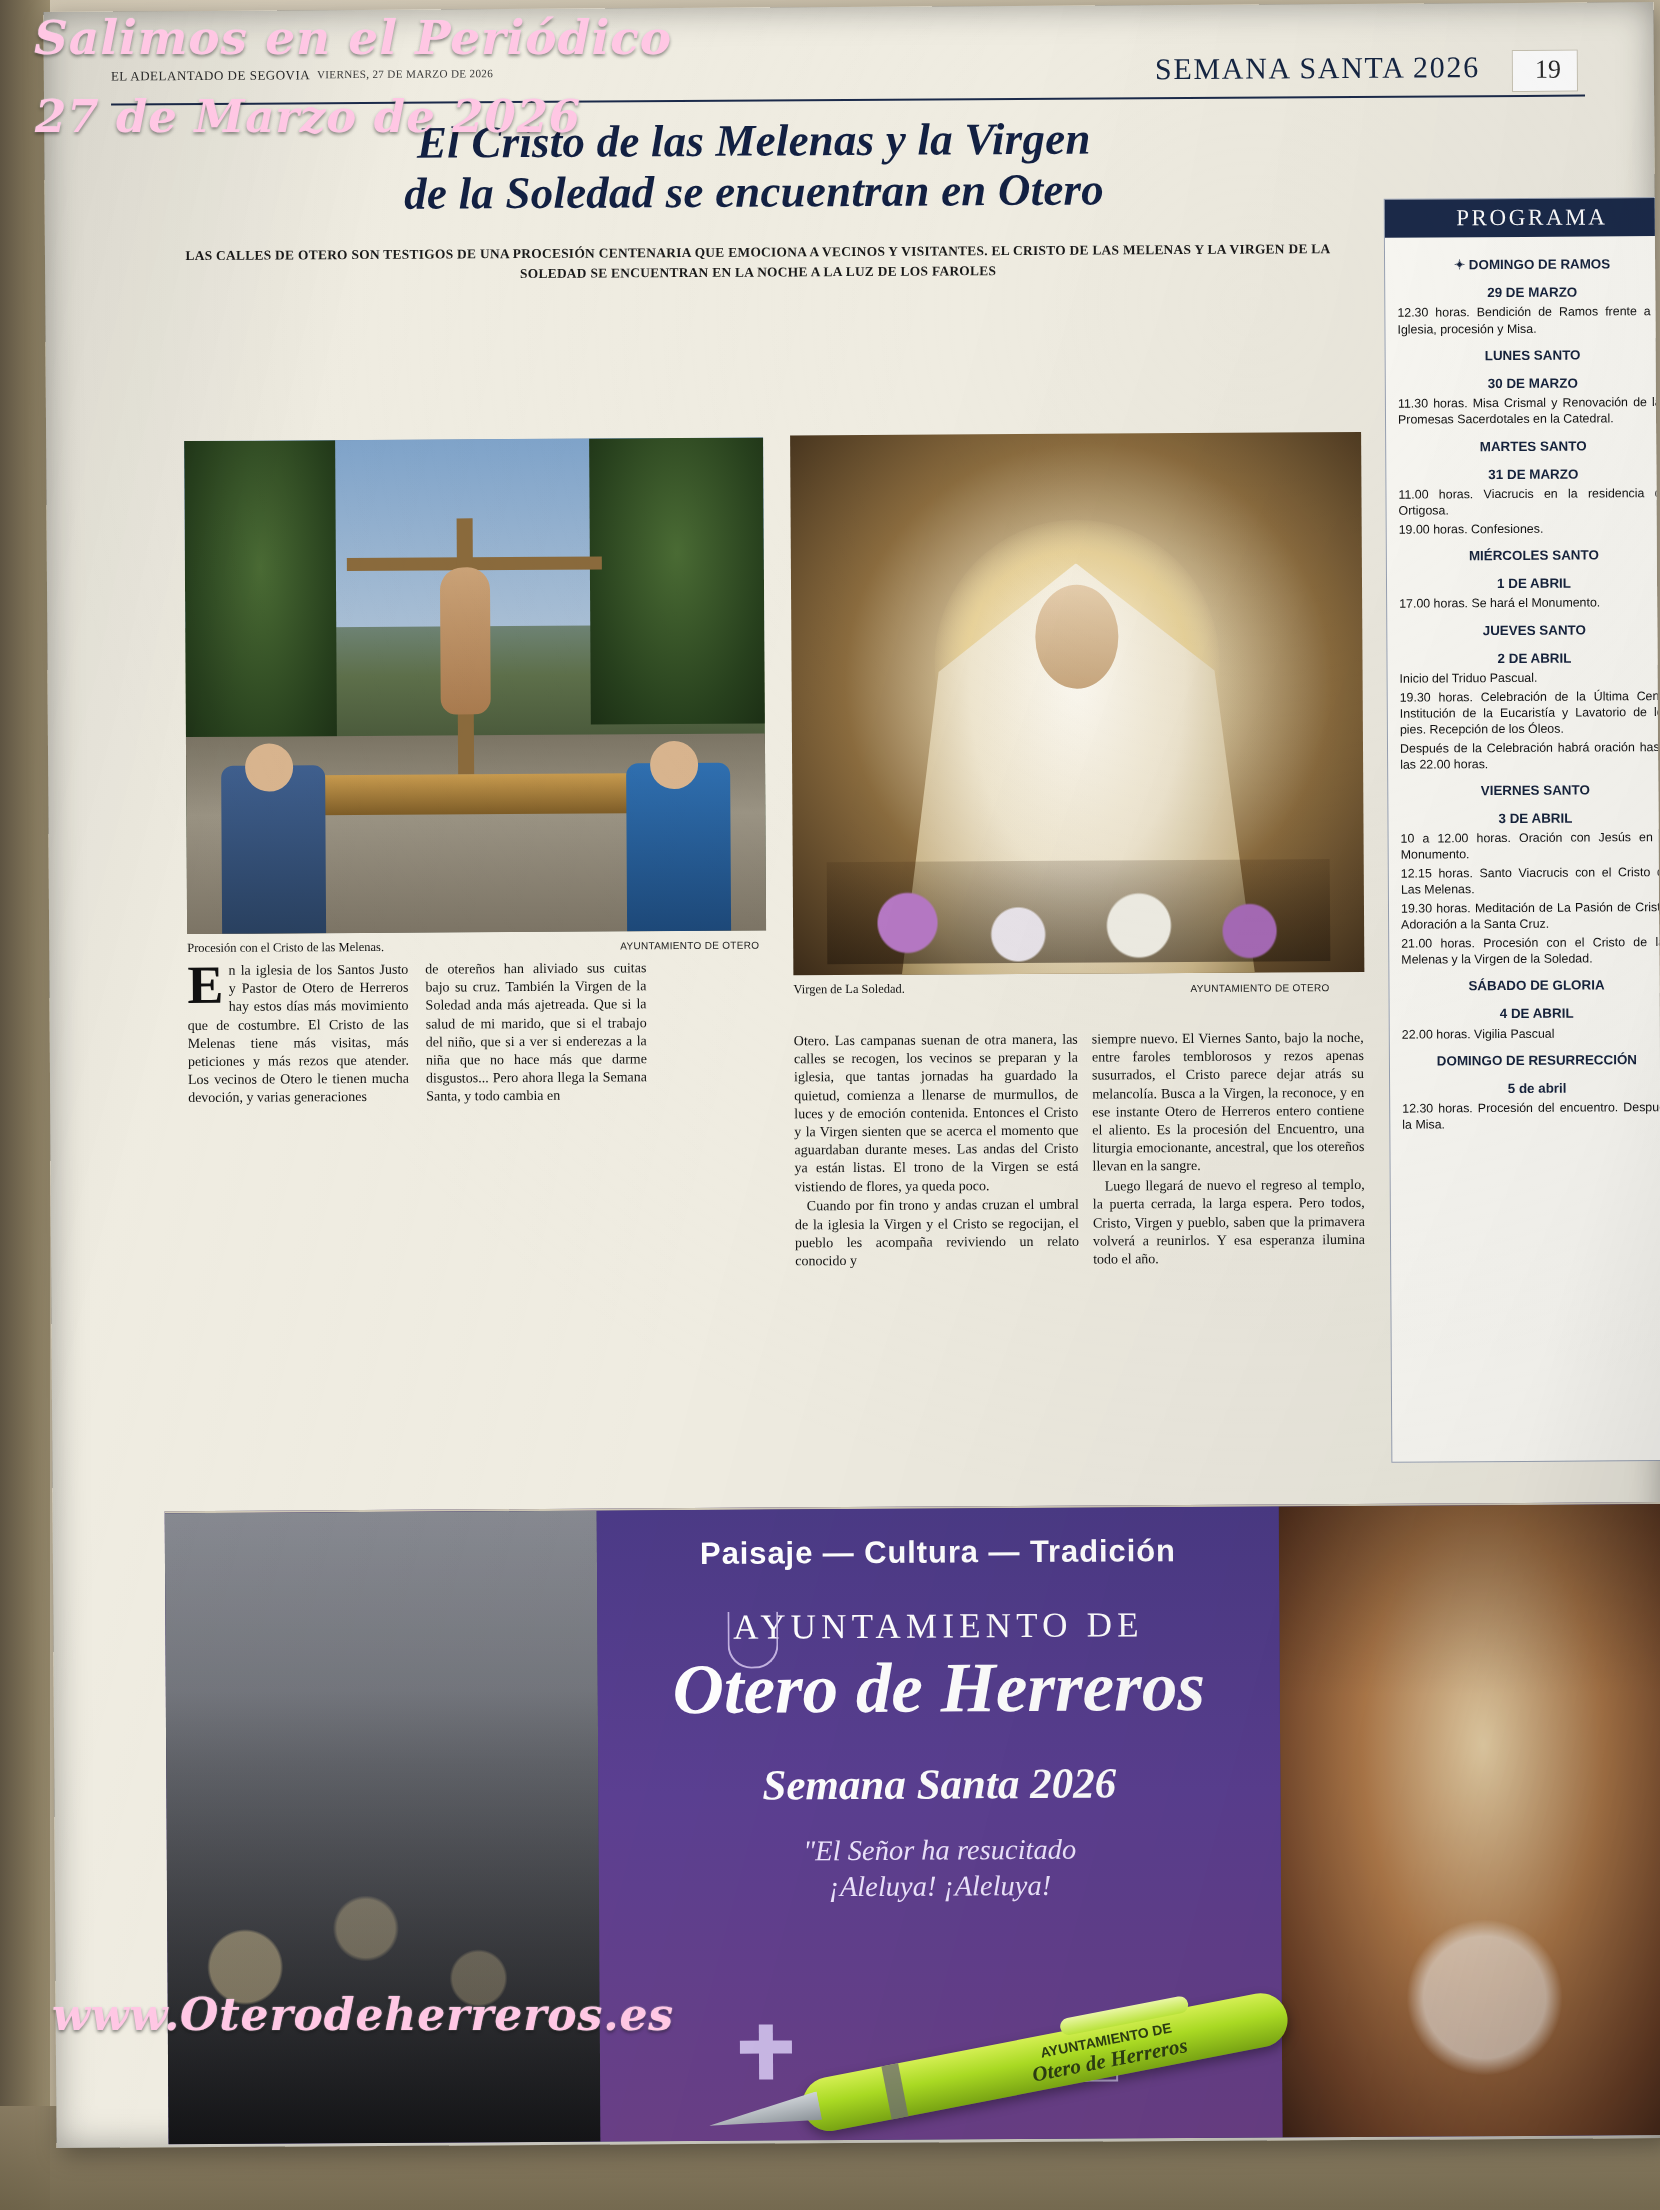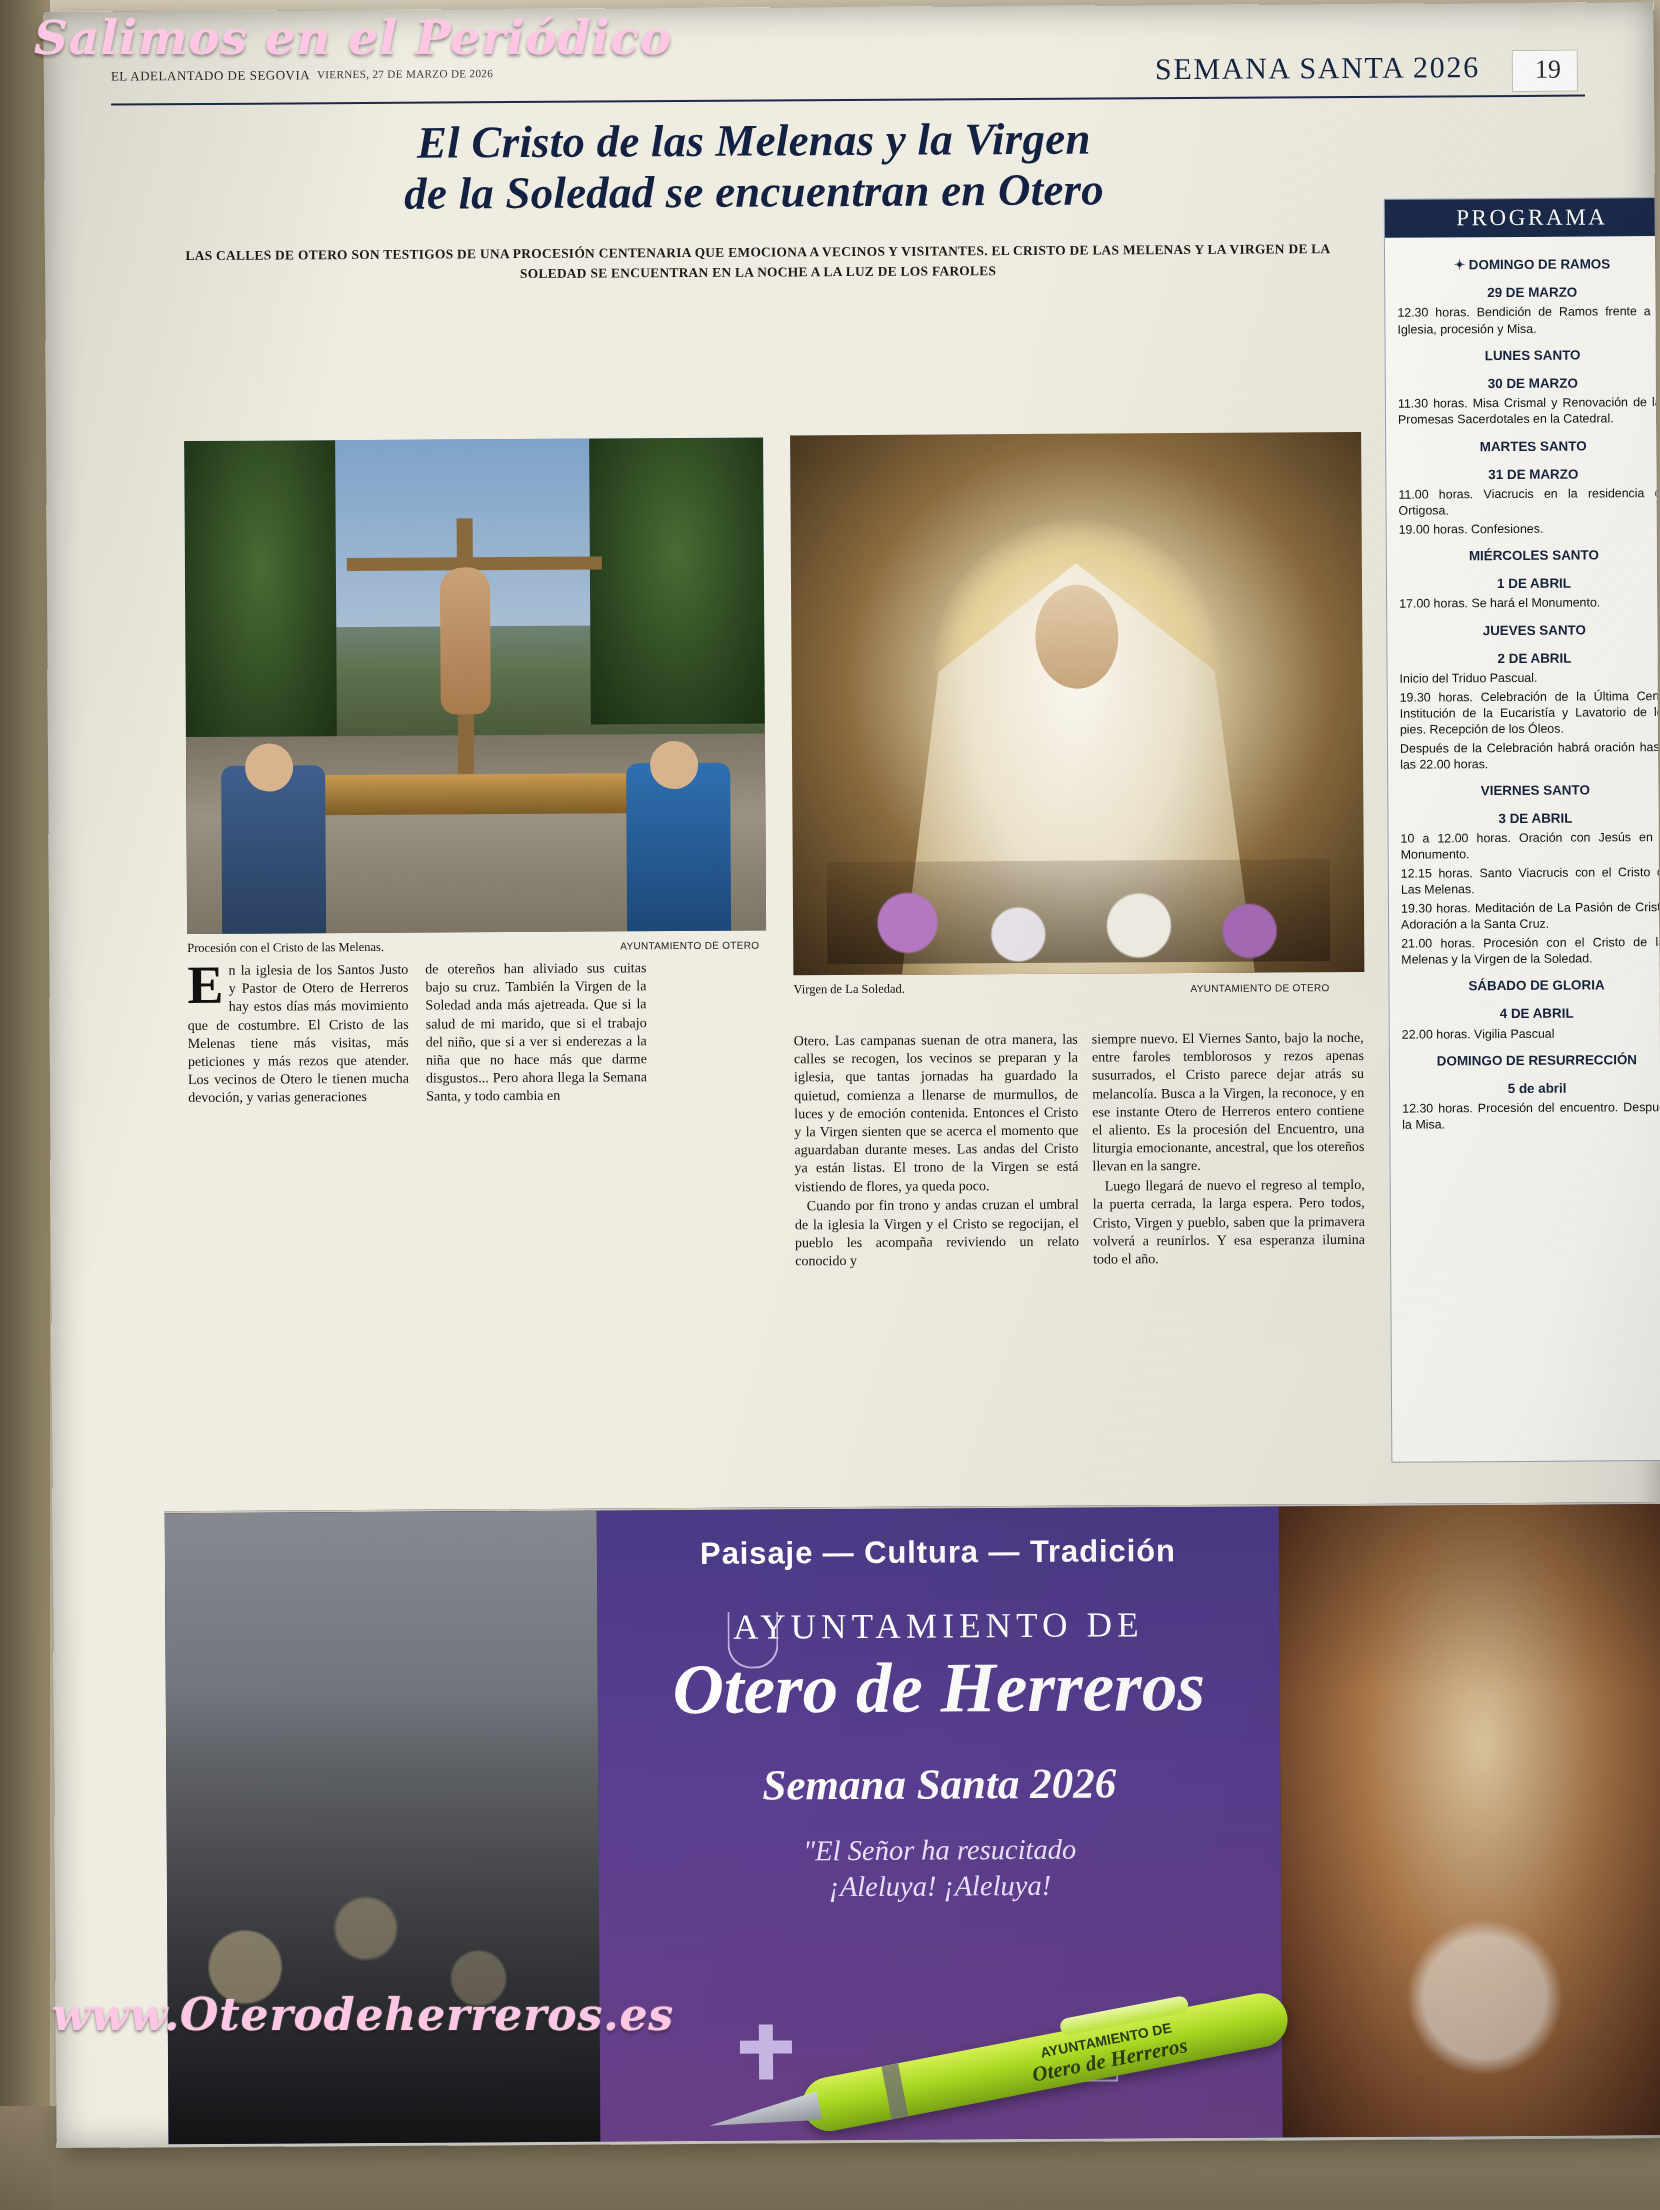--- a/index.html
+++ b/index.html
@@ -397,20 +397,21 @@
         <div id="ad-quote">
           <div>"El Señor ha resucitado</div>
           <div>¡Aleluya! ¡Aleluya!</div>
         </div>
       </div>
     </div>
 
   </div>
 
   <div class="script" id="script-title">Salimos en el Periódico</div>
+  <div class="script" id="script-date">27 de Marzo de 2026</div>
   <div class="script" id="script-url">www.Oterodeherreros.es</div>
 
   <div id="pen">
     <div id="pen-body"></div>
     <div id="pen-tip"></div>
     <div id="pen-ring"></div>
     <div id="pen-clip"></div>
     <div id="pen-text">
       <div>AYUNTAMIENTO DE</div>
       <div class="ln2">Otero de Herreros</div>

